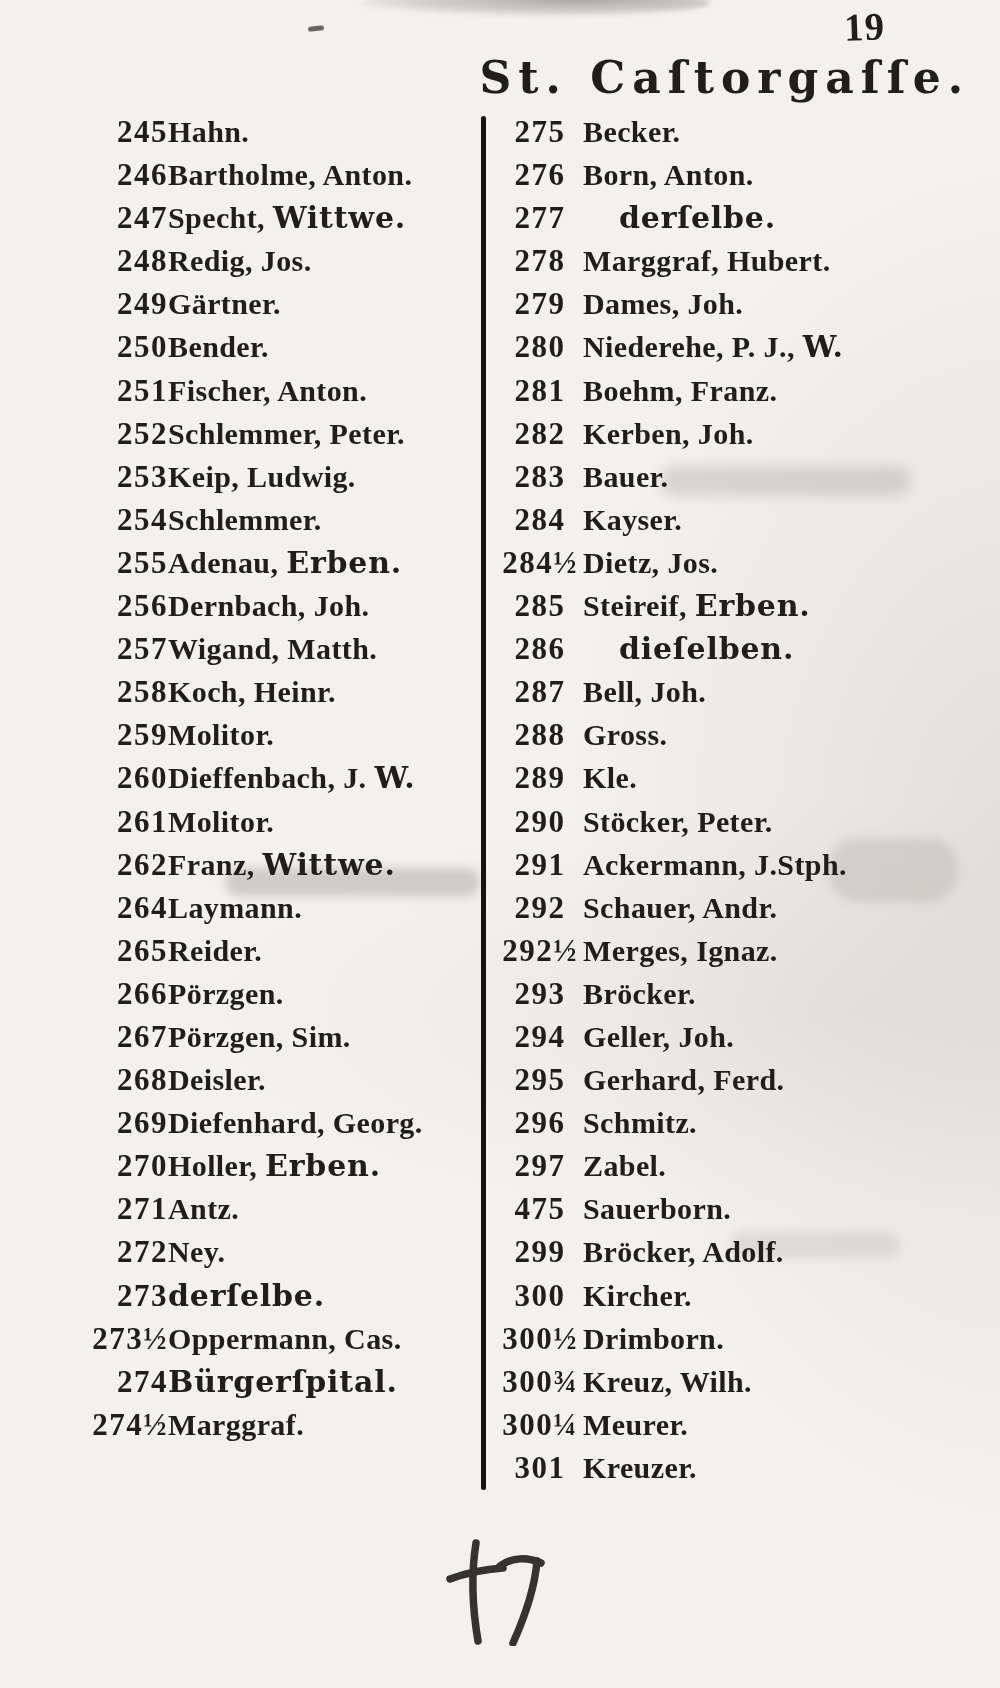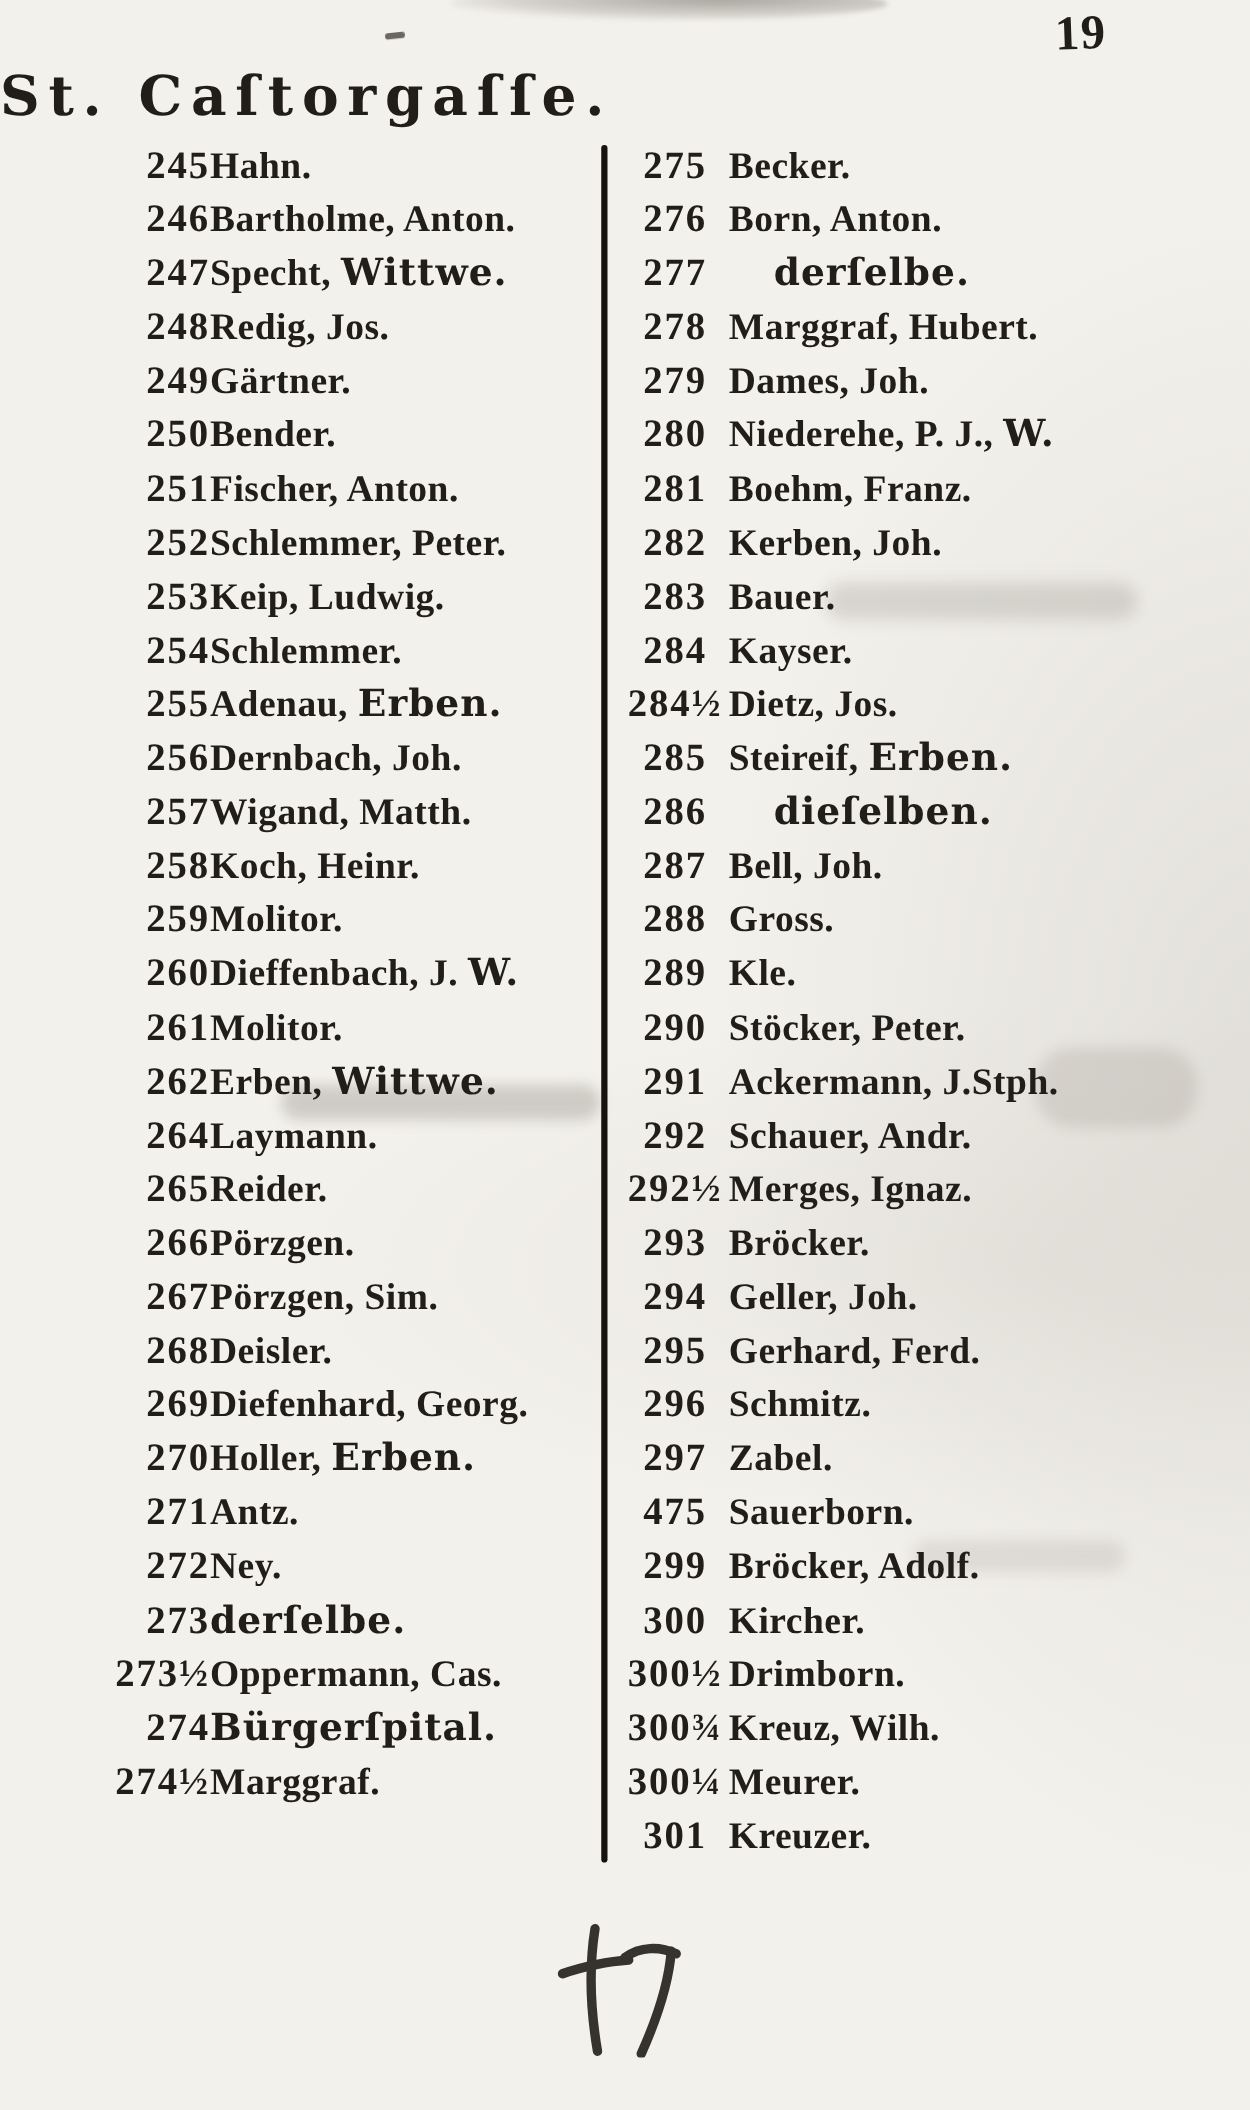--- a/index.html
+++ b/index.html
@@ -19,21 +19,21 @@
     font-family:"Liberation Serif", serif;
     color:var(--ink);
   }
   .page-number{
     position:absolute; top:4px; left:844px;
     font-size:39px; font-weight:700; letter-spacing:1px;
     transform:rotate(-2deg);
   }
   .heading{
     position:absolute; top:52px; left:0; right:30px;
-    text-align:left;
+    text-align:right;
     font-family:"DejaVu Serif", serif;
     font-weight:700; font-size:44px; letter-spacing:7px;
     white-space:nowrap;
   }
   .divider{
     position:absolute; left:481px; top:116px;
     width:5px; height:1374px;
     background:#16130e; border-radius:3px;
   }
   .col{ position:absolute; top:110px; }
@@ -186,21 +186,21 @@
     <span class="name"><span class="antiqua">Dieffenbach, J. </span><span class="frak">W.</span></span>
   </div>
 
   <div class="row">
     <span class="num">261</span>
     <span class="name"><span class="antiqua">Molitor.</span><span class="frak"></span></span>
   </div>
 
   <div class="row">
     <span class="num">262</span>
-    <span class="name"><span class="antiqua">Erben, </span><span class="frak">Wittwe.</span></span>
+    <span class="name"><span class="antiqua">Franz, </span><span class="frak">Wittwe.</span></span>
   </div>
 
 
   <div class="row">
     <span class="num">264</span>
     <span class="name"><span class="antiqua">Laymann.</span><span class="frak"></span></span>
   </div>
 
   <div class="row">
     <span class="num">265</span>

